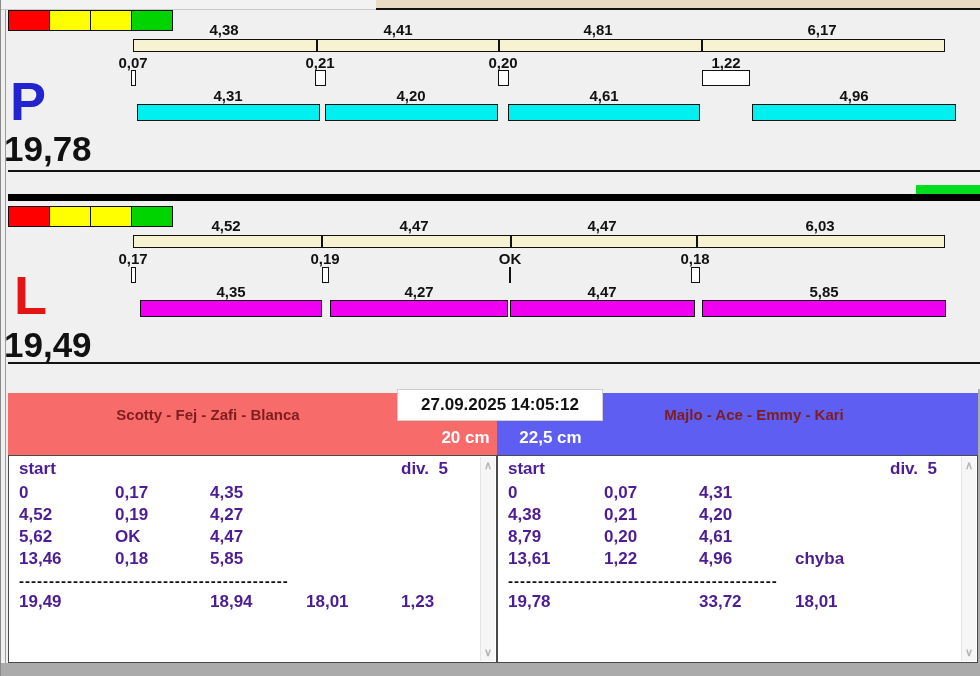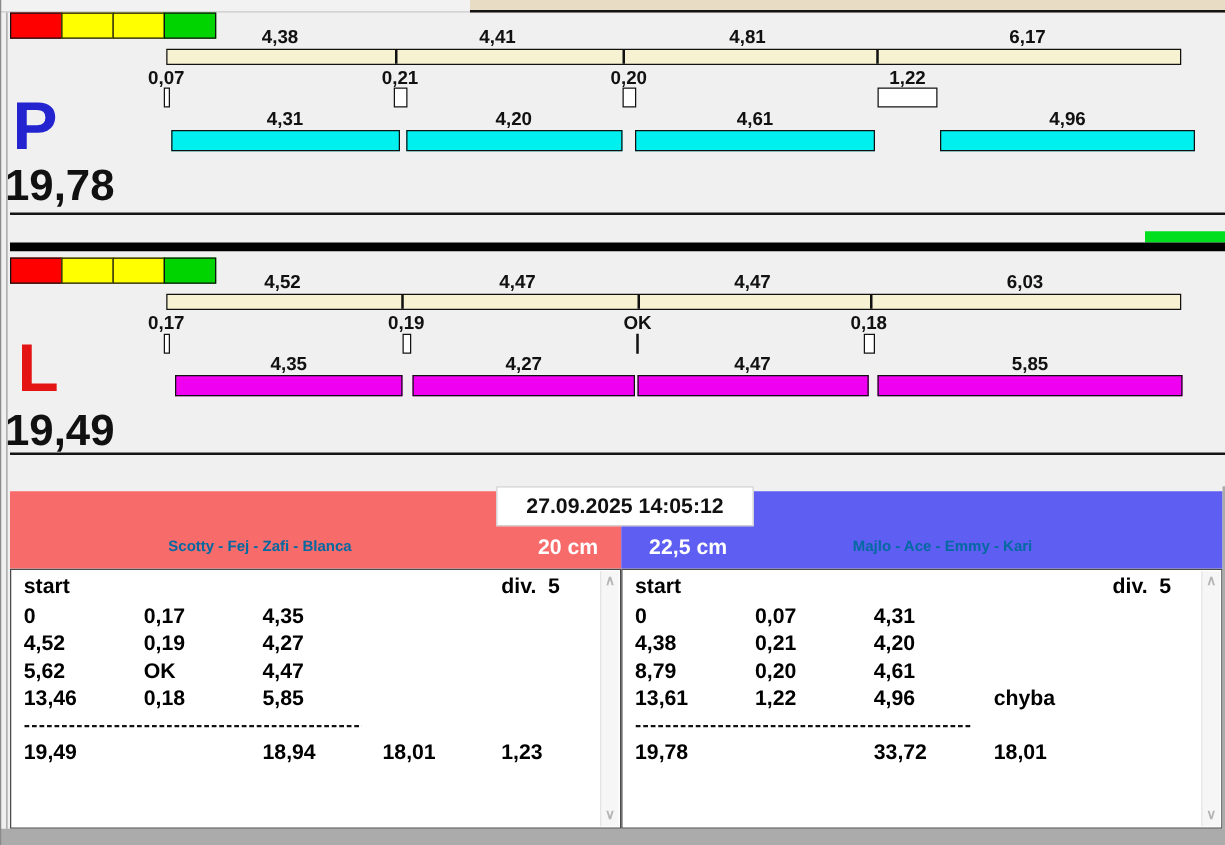--- a/index.html
+++ b/index.html
@@ -25,28 +25,28 @@
   .letter.p { color:#2323cf; } .letter.l { color:#e41414; }
   .total { position:absolute; font-size:35px; line-height:1; color:#111; }
   .hline { position:absolute; height:2px; background:#141414; }
   .divider { position:absolute; left:8px; top:194px; width:972px; height:7px; background:#000; }
   .greenstrip { position:absolute; left:916px; top:185px; width:64px; height:9px; background:#00df1f; }
 
   .header-block { position:absolute; top:393px; height:62px; }
   .header-block.redteam { left:8px; width:489px; background:#f76b6b; }
   .header-block.blueteam { left:497px; width:481px; background:#5e5ef2; }
   .team-name { position:absolute; top:397px; text-align:center; font-size:20px; color:#111; }
-  .team-dogs { position:absolute; top:430px; text-align:center; font-size:12px; color:#0369a1; }
+  .team-dogs { position:absolute; top:406px; text-align:center; font-size:15px; color:#7f1d1d; }
   .badge { position:absolute; top:428px; text-align:center; font-size:17px; color:#fff; }
   .datebox { position:absolute; left:397px; top:389px; width:206px; height:32px; background:#fff; border:1px solid #cfcfcf; font-size:17px; text-align:center; line-height:30px; color:#111; }
 
   .rtable { position:absolute; top:455px; height:208px; background:#fff; border:1px solid #4a4a4a; }
   .rtable.lt { left:8px; width:489px; }
   .rtable.rt { left:497px; width:481px; }
-  .trow { position:absolute; left:0; right:0; height:22px; font-size:17px; color:#000000; }
+  .trow { position:absolute; left:0; right:0; height:22px; font-size:17px; color:#4c1d95; }
   .trow span { position:absolute; white-space:pre; }
   .c1{left:10px} .c2{left:106px} .c3{left:201px} .c4{left:297px} .c5{left:392px}
   .dashes { position:absolute; left:10px; top:116px; width:270px; height:16px; overflow:hidden; white-space:nowrap; font-size:15px; letter-spacing:1px; color:#111; }
   .sb { position:absolute; top:1px; right:1px; bottom:1px; width:15px; background:#f6f6f6; border-left:1px solid #e4e4e4; }
   .sb span { position:absolute; left:0; right:0; text-align:center; color:#b5b5b5; font-size:11px; line-height:11px; }
   .sb .up { top:3px; } .sb .dn { bottom:3px; }
 
   .bottom-strip { position:absolute; left:0; top:663px; width:980px; height:13px; background:#ababab; }
   .edge-l1 { position:absolute; left:0; top:0; width:1px; height:676px; background:#8a8a8a; }
   .edge-l2 { position:absolute; left:5px; top:10px; width:1px; height:653px; background:#9a9a9a; }
@@ -149,21 +149,21 @@
 
     <span class="letter l" style="left:14px;top:268px">L</span>
     <span class="total" style="left:4px;top:327px">19,49</span>
     <div class="hline" style="left:8px;top:362px;width:972px"></div>
   </section>
 
   <div class="header-block redteam"></div>
   <div class="header-block blueteam"></div>
 
   <span class="team-dogs" style="left:8px;width:400px">Scotty - Fej - Zafi - Blanca</span>
-  <span class="badge" style="left:412px;width:85px">20 cm</span>
+  <span class="badge" style="left:423px;width:85px">20 cm</span>
 
   <span class="team-dogs" style="left:570px;width:368px">Majlo - Ace - Emmy - Kari</span>
   <span class="badge" style="left:503px;width:95px">22,5 cm</span>
 
   <div class="datebox">27.09.2025 14:05:12</div>
 
   <div class="rtable lt">
     <div class="trow" style="top:3px">
       <span class="c1">start</span>
       <span class="c5">div.  5</span>

